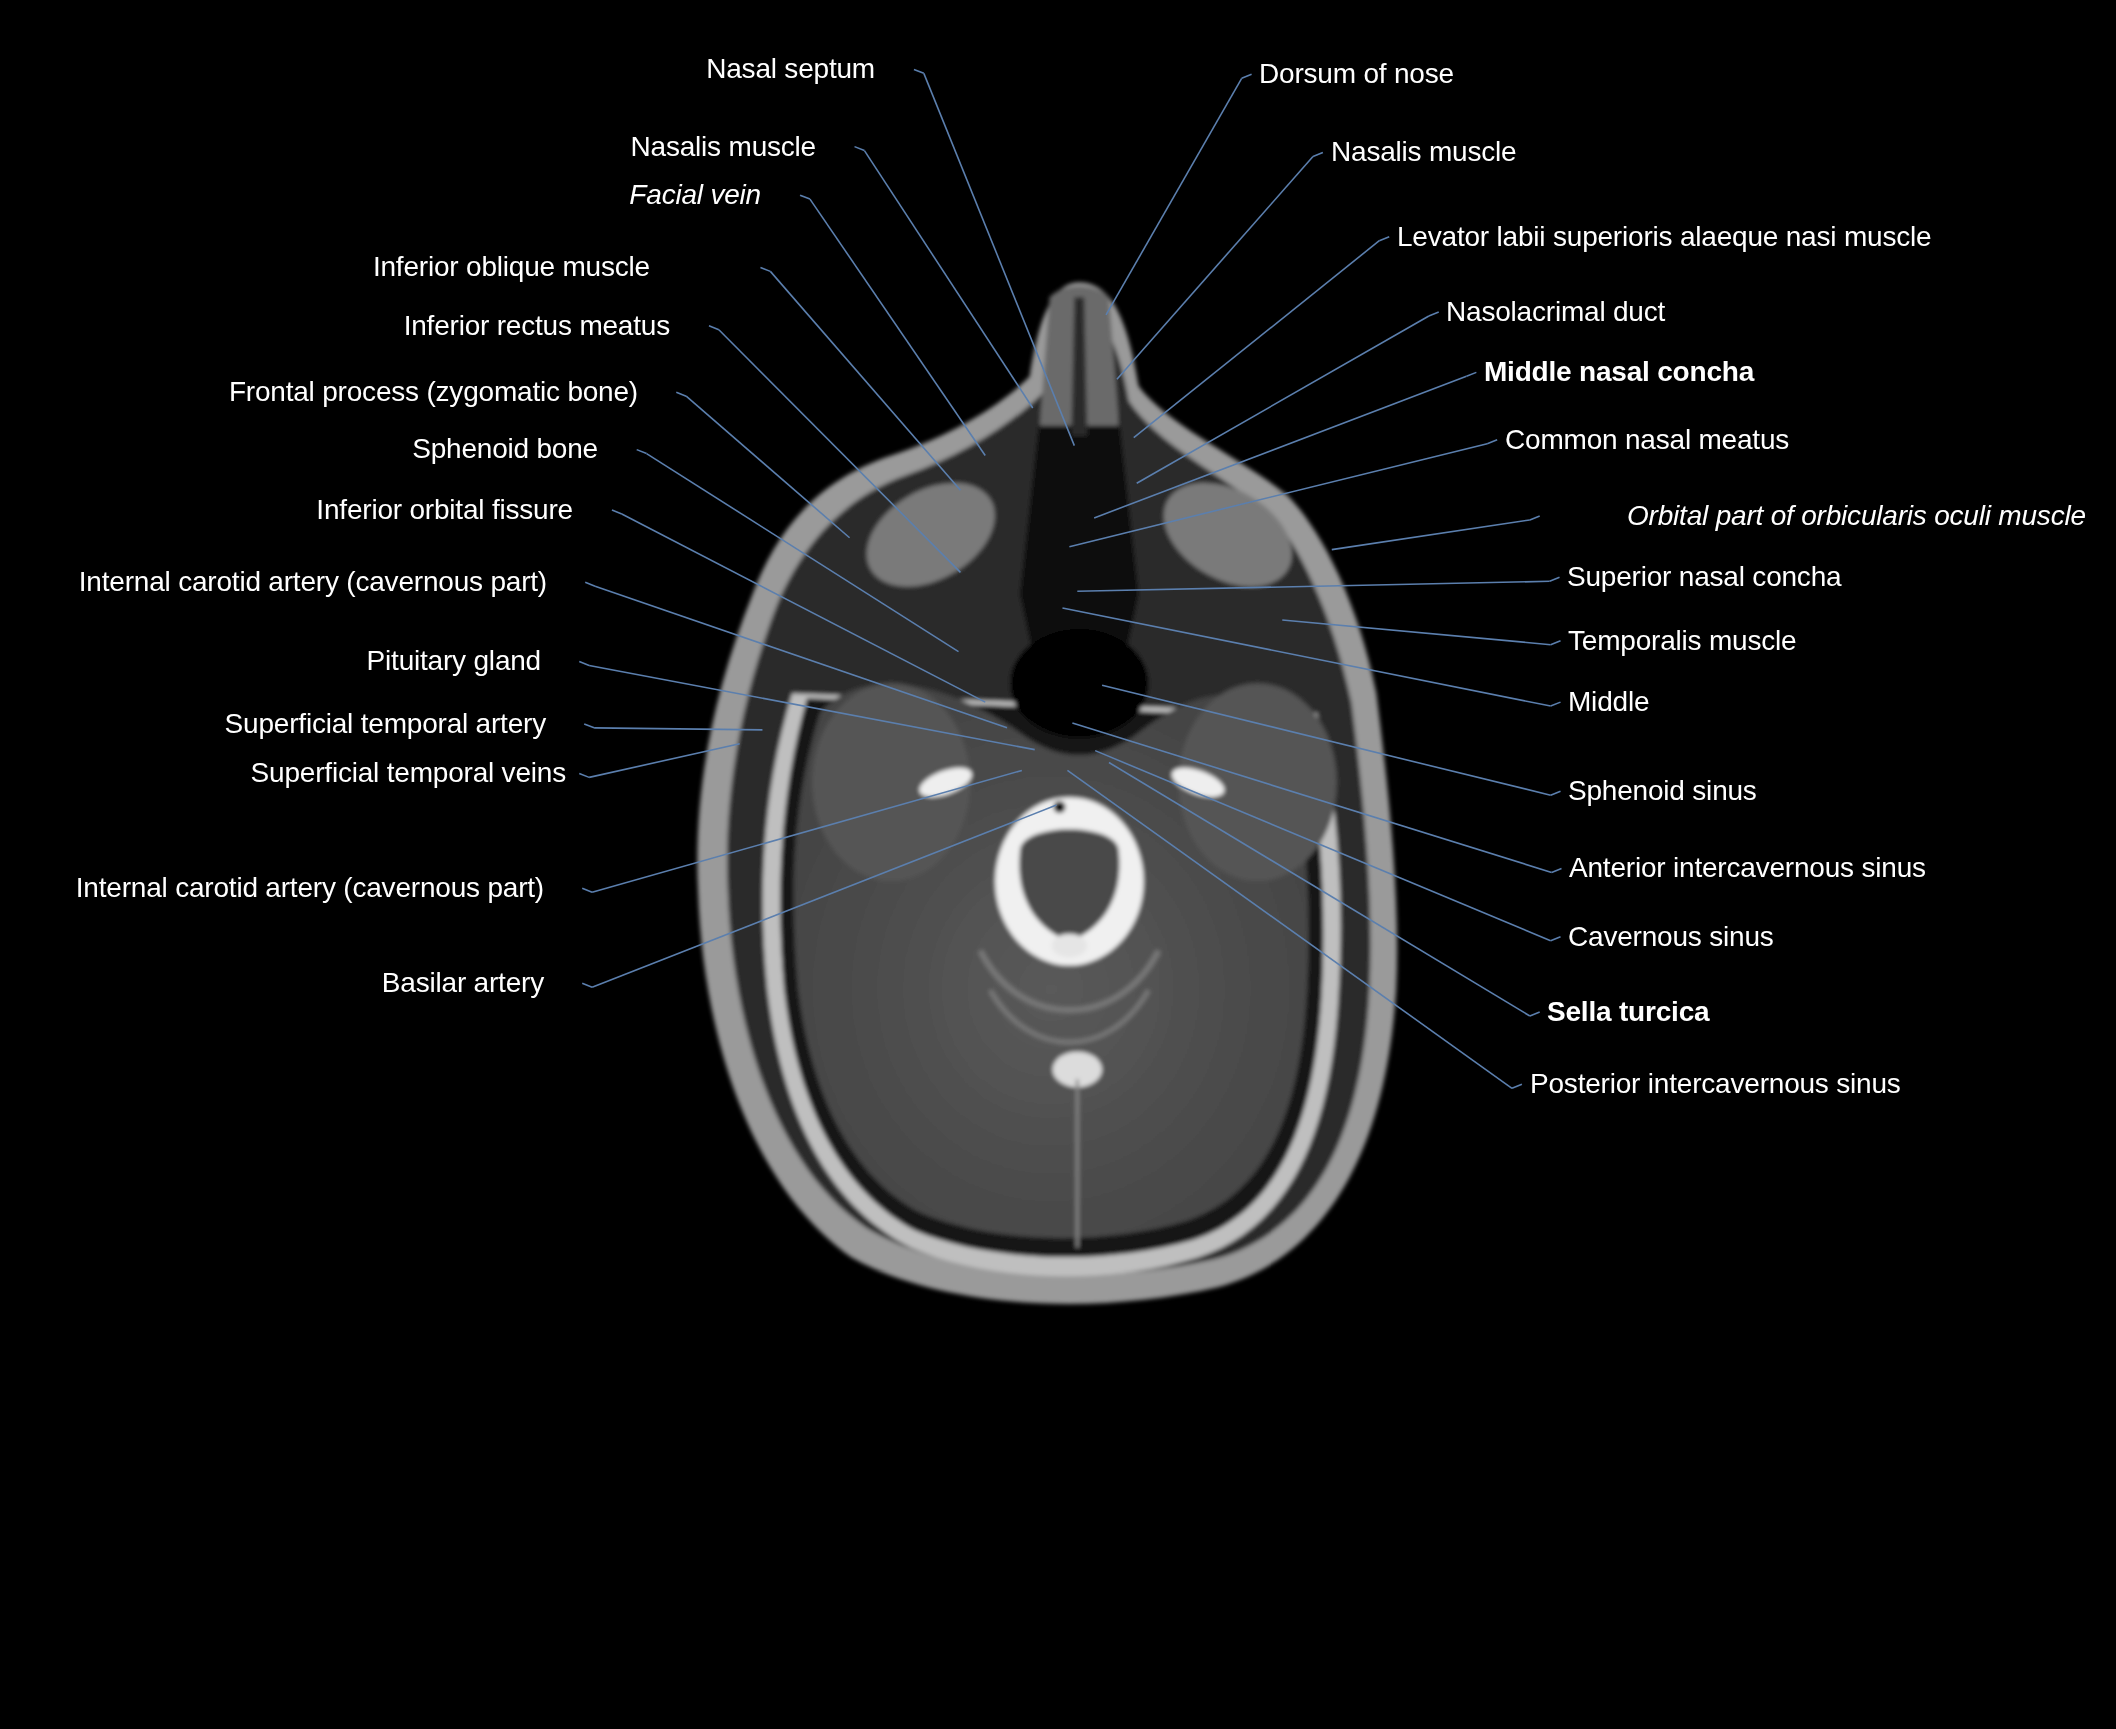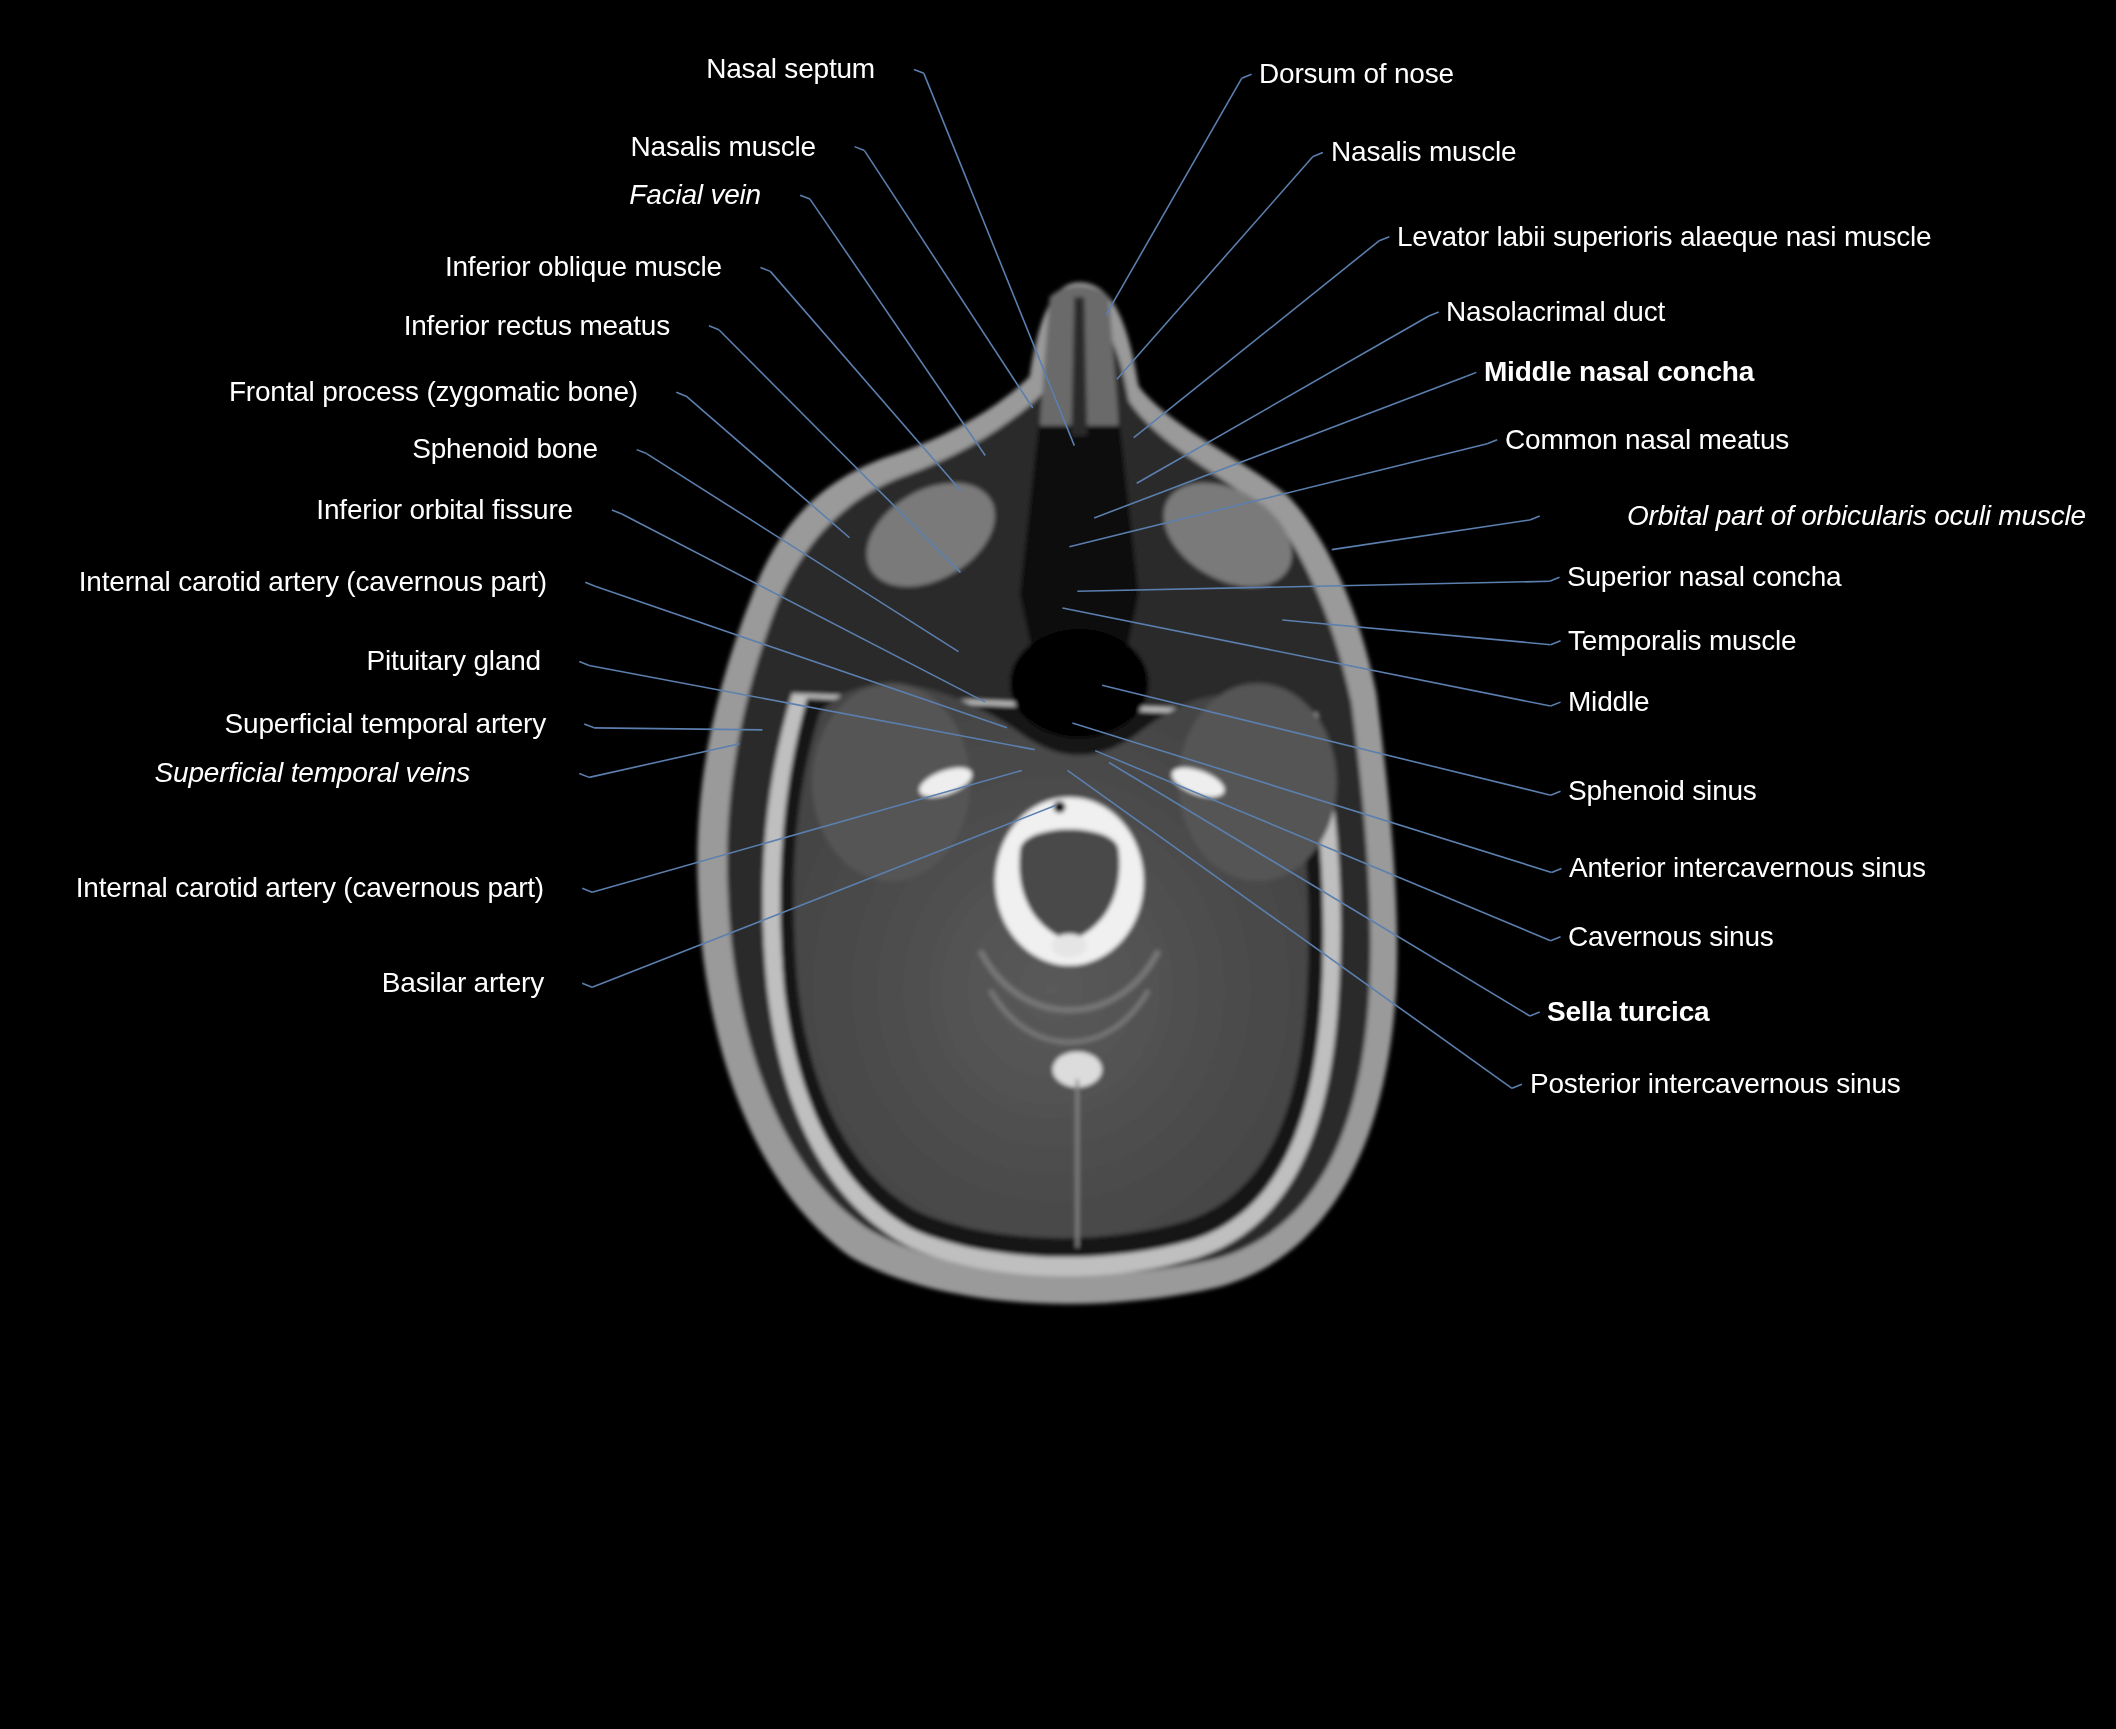--- a/index.html
+++ b/index.html
@@ -148,29 +148,29 @@
       <line x1="1555" y1="1022" x2="1545" y2="1026" stroke="#5b7fae" stroke-width="1.6"></line>
       <line x1="1545" y1="1026" x2="1120" y2="770" stroke="#5b7fae" stroke-width="1.6"></line>
       <line x1="1537" y1="1095" x2="1527" y2="1099" stroke="#5b7fae" stroke-width="1.6"></line>
       <line x1="1527" y1="1099" x2="1078" y2="778" stroke="#5b7fae" stroke-width="1.6"></line>
     </svg>
 
   <div id="labels-left">
     <div class="label left" style="top: 69px; right: 1211px;">Nasal septum</div>
     <div class="label left" style="top: 147px; right: 1270px;">Nasalis muscle</div>
     <div class="label left" style="top: 195px; right: 1325px; font-style: italic;">Facial vein</div>
-    <div class="label left" style="top: 267px; right: 1364px; margin-left: 40px;">Inferior oblique muscle</div>
+    <div class="label left" style="top: 267px; right: 1436px; margin-left: 40px;">Inferior oblique muscle</div>
     <div class="label left" style="top: 326px; right: 1416px;">Inferior rectus meatus</div>
     <div class="label left" style="top: 392px; right: 1448px;">Frontal process (zygomatic bone)</div>
     <div class="label left" style="top: 449px; right: 1488px;">Sphenoid bone</div>
     <div class="label left" style="top: 510px; right: 1513px;">Inferior orbital fissure</div>
     <div class="label left" style="top: 582px; right: 1539px;">Internal carotid artery (cavernous part)</div>
     <div class="label left" style="top: 661px; right: 1545px;">Pituitary gland</div>
     <div class="label left" style="top: 724px; right: 1540px;">Superficial temporal artery</div>
-    <div class="label left" style="top: 773px; right: 1616px; font-style: italic;">Superficial temporal veins</div>
+    <div class="label left" style="top: 773px; right: 1520px;">Superficial temporal veins</div>
     <div class="label left" style="top: 888px; right: 1542px;">Internal carotid artery (cavernous part)</div>
     <div class="label left" style="top: 983px; right: 1542px;">Basilar artery</div>
   </div>
 
   <div id="labels-right">
     <div class="label right" style="top: 74px; left: 1259px;">Dorsum of nose</div>
     <div class="label right" style="top: 152px; left: 1331px;">Nasalis muscle</div>
     <div class="label right" style="top: 237px; left: 1397px;">Levator labii superioris alaeque nasi muscle</div>
     <div class="label right" style="top: 312px; left: 1446px;">Nasolacrimal duct</div>
     <div class="label right" style="top: 372px; left: 1484px; font-weight: bold;">Middle nasal concha</div>

